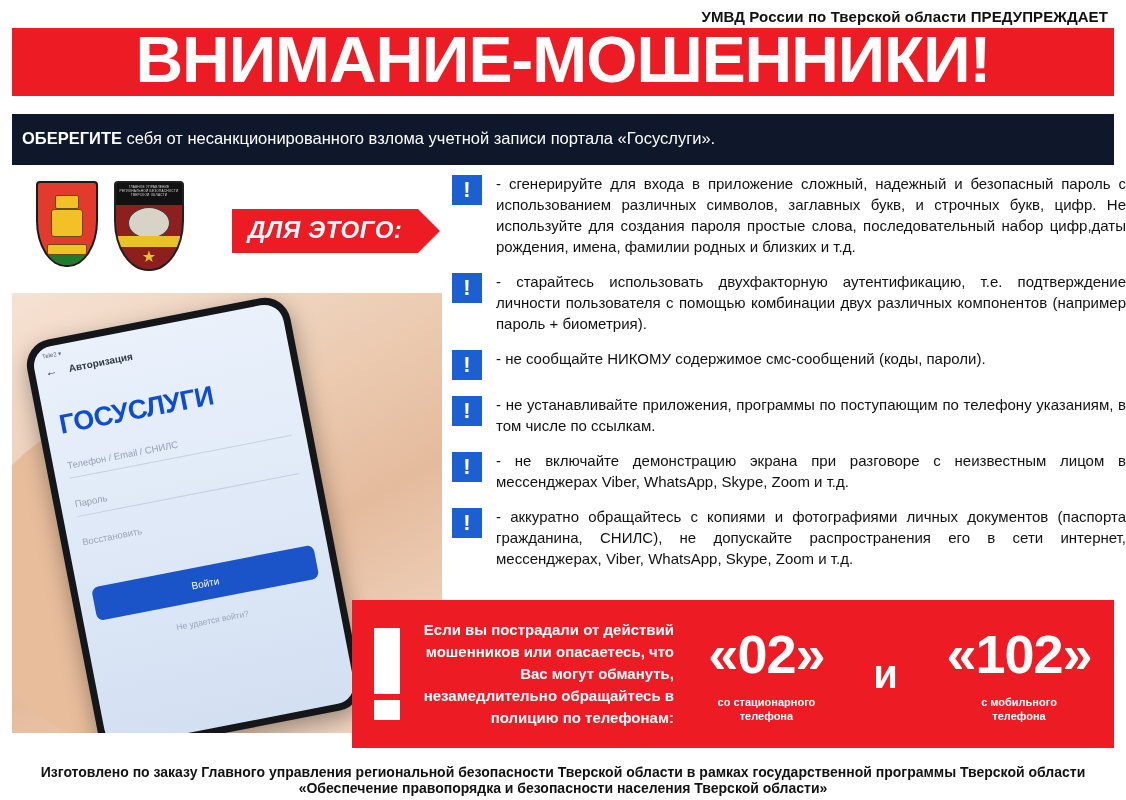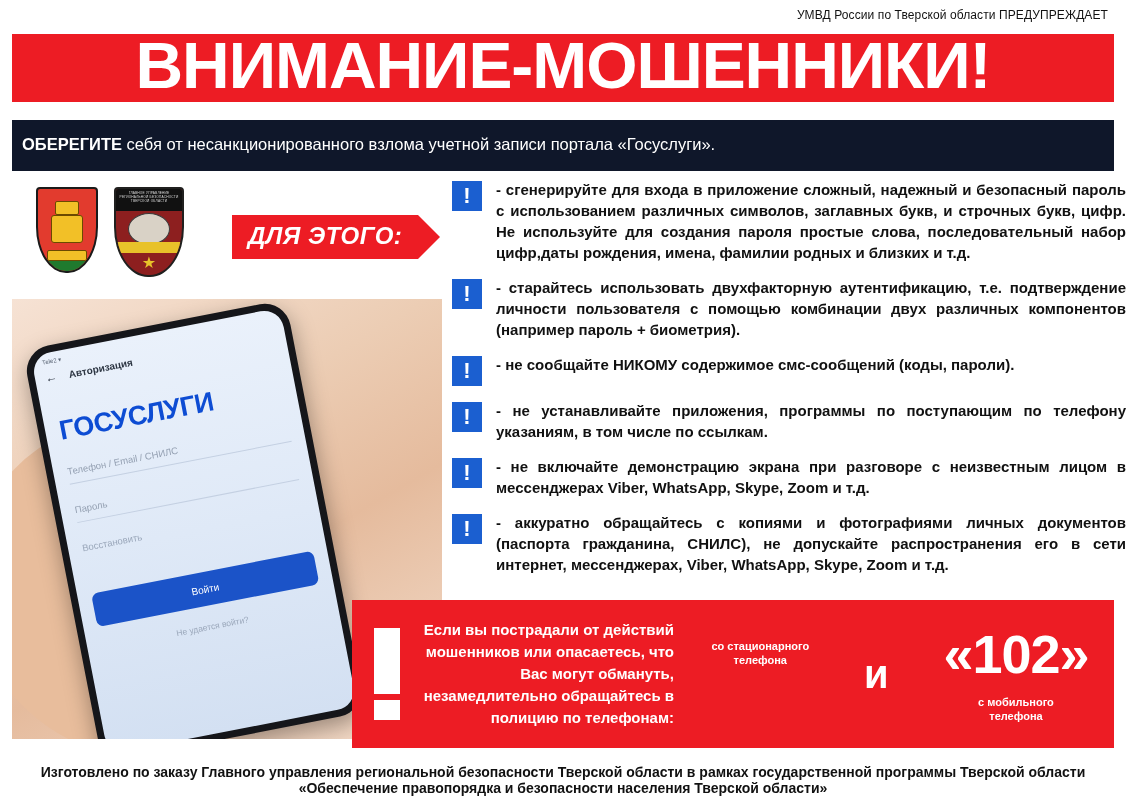--- a/index.html
+++ b/index.html
@@ -12,26 +12,26 @@
   }
   .poster{
     position:absolute;left:0;top:0;width:1126px;height:800px;
     background:#ffffff;
     box-sizing:border-box;
     padding:8px 12px 0 12px;
   }
   
   .top-line{
     text-align:right;
-    font-size:12px;
-    font-weight:normal;
+    font-size:15px;
+    font-weight:bold;
     color:#111;
     letter-spacing:.1px;
     padding-right:6px;
-    padding-bottom:12px;
+    padding-bottom:3px;
   }
   
   .red-banner{
     background:#ed1c24;
     height:68px;
     display:flex;align-items:flex-start;justify-content:center;
     overflow:hidden;
   }
   .red-banner h1{
     margin:0;
@@ -199,21 +199,21 @@
   .item{
     display:flex;gap:14px;margin-bottom:14px;align-items:flex-start;
   }
   .bang{
     flex:0 0 auto;
     width:30px;height:30px;background:#1b5fd0;color:#fff;
     font-size:22px;font-weight:bold;line-height:30px;text-align:center;
     margin-top:2px;
   }
   .item p{
-    margin:0;font-size:15px;line-height:21px;color:#111;font-weight:bold;
+    margin:0;font-size:15px;line-height:21px;color:#111;font-weight:normal;
     text-align:justify;
   }
   
   .callbox{
     position:absolute;left:352px;top:600px;width:762px;height:148px;
     background:#ed1c24;color:#fff;
     display:flex;align-items:center;
   }
   .cb-bang{
     width:26px;height:92px;margin:0 16px 0 22px;
@@ -340,20 +340,21 @@
       </div>
 
     </div>
   </div>
 
   <div class="callbox">
     <div class="cb-bang"></div>
     <div class="cb-text">Если вы пострадали от действий мошенников или опасаетесь, что Вас могут обмануть, незамедлительно обращайтесь в полицию по телефонам:</div>
     <div class="cb-nums">
       <div class="num-block">
+        <div class="num">«02»</div>
         <div class="num-sub" style="white-space:pre-line;">со стационарного
 телефона</div>
       </div>
       <div class="amp">и</div>
       <div class="num-block">
         <div class="num">«102»</div>
         <div class="num-sub" style="white-space:pre-line;">с мобильного
 телефона</div>
       </div>
     </div>

